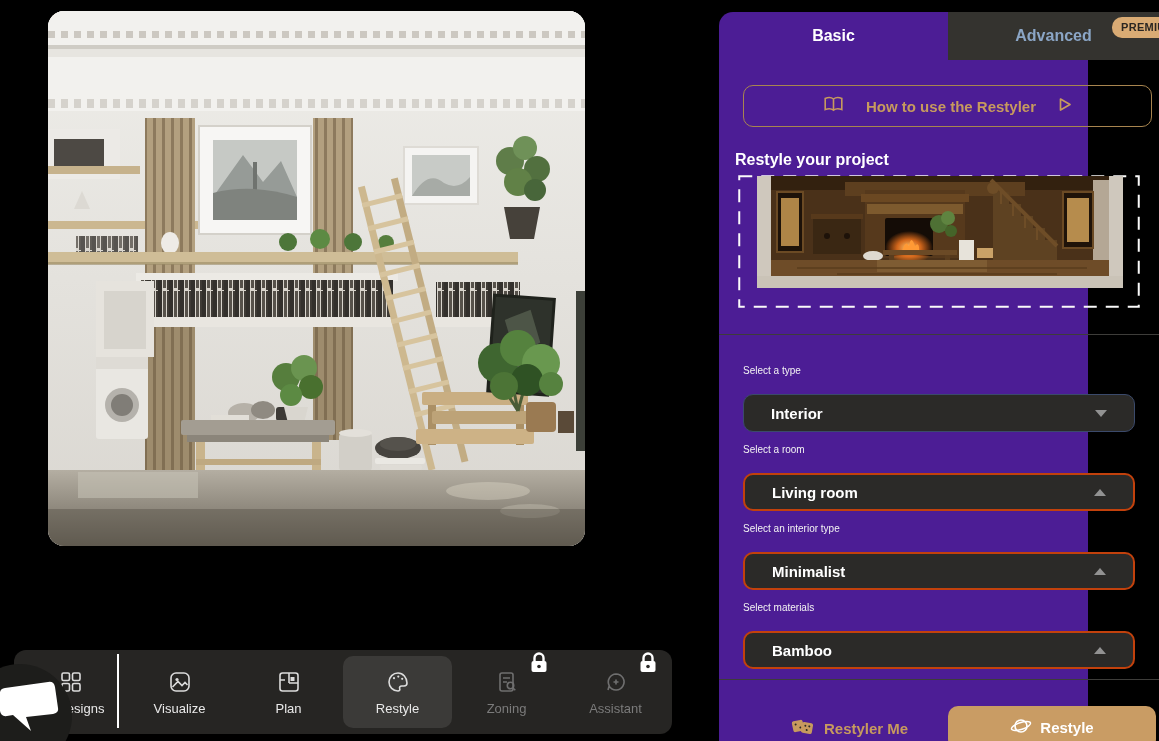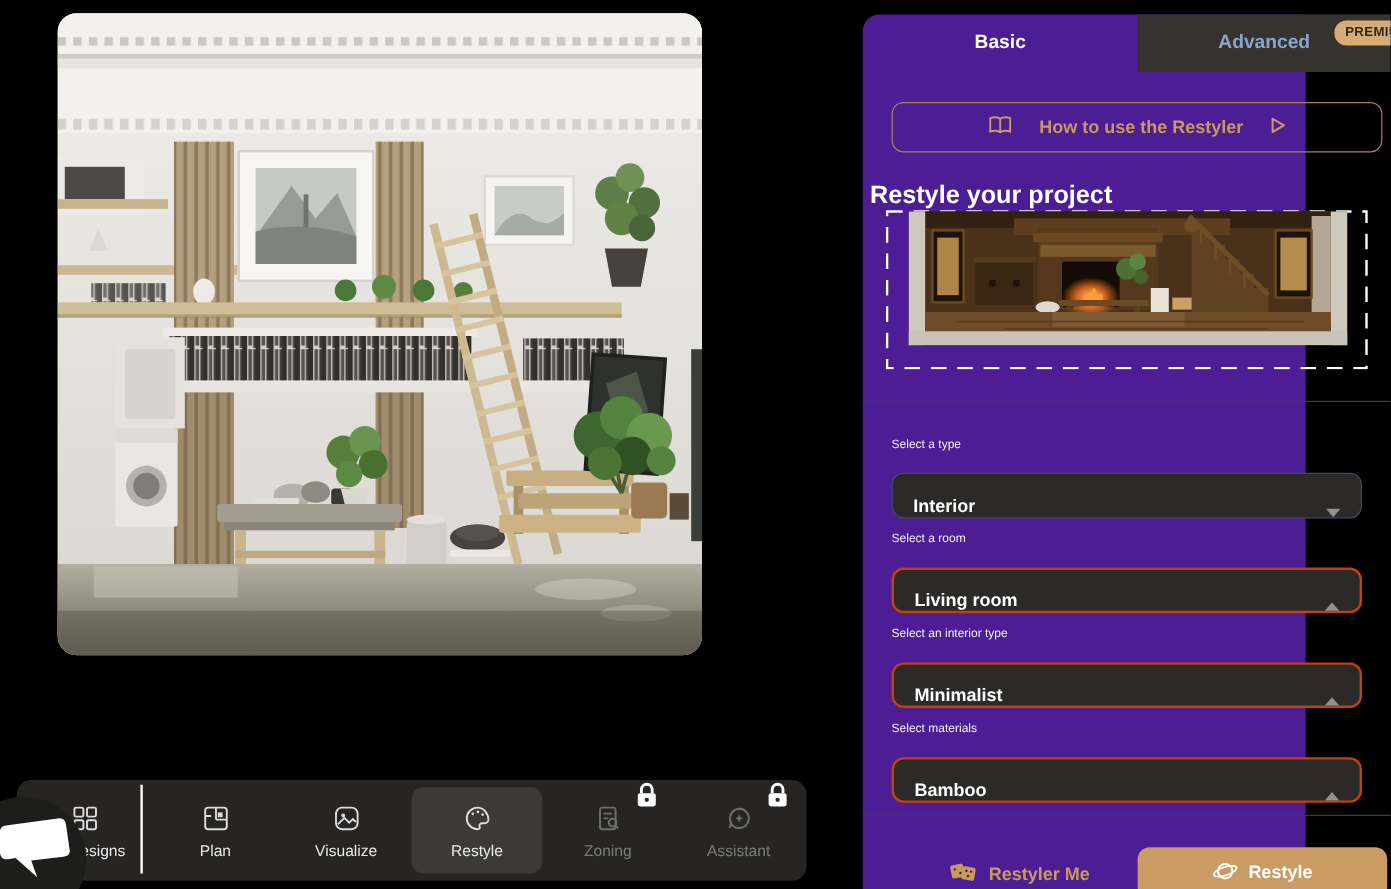--- a/index.html
+++ b/index.html
@@ -42,31 +42,31 @@
   .tab-basic{left:0;width:229px;color:#ffffff;font-weight:700;}
   .tab-advanced{left:229px;width:211px;background:#34332f;color:#8ba6c6;font-weight:600;}
   .premium-badge{position:absolute;left:393px;top:5px;height:21px;line-height:21px;padding:0 9px;
                  background:#d9ab74;color:#2a2622;font-weight:700;font-size:11px;border-radius:10px;
                  white-space:nowrap;letter-spacing:.3px;}
 
   .help-btn{position:absolute;left:24px;top:73px;width:409px;height:42px;background:transparent;
             border:1.5px solid #a8854f;border-radius:10px;color:#c79a5e;font-weight:700;font-size:15px;
             display:flex;align-items:center;justify-content:center;gap:22px;cursor:pointer;
             font-family:"Liberation Sans", sans-serif;}
-  .proj-heading{position:absolute;left:6px;top:139px;margin:0;font-size:21px;font-weight:700;color:#fff;}
+  .proj-heading{position:absolute;left:16px;top:139px;margin:0;font-size:16px;font-weight:700;color:#fff;}
   .dropzone{position:absolute;left:19px;top:163px;width:402px;height:133px;cursor:pointer;}
   .dropzone .dashes{position:absolute;left:0;top:0;}
   .thumb{position:absolute;left:19px;top:1px;width:366px;height:112px;overflow:hidden;}
   .divider{position:absolute;left:0;width:440px;height:1px;background:#3e3d3a;}
   .d1{top:322px;} .d2{top:667px;}
 
   .field-label{position:absolute;left:24px;font-size:10px;color:#f3f3f3;}
   .l0{top:353px;} .l1{top:432px;} .l2{top:511px;} .l3{top:590px;}
   .select{position:absolute;left:24px;width:392px;height:38px;border-radius:10px;display:flex;
-          align-items:flex-end;padding:0 17px;color:#fff;font-weight:600;font-size:15px;cursor:pointer;
+          align-items:center;padding:0 27px;color:#fff;font-weight:600;font-size:15px;cursor:pointer;
           background:#2b2a28;}
   .select.closed{border:1.5px solid #3b4a6b;}
   .select.open{border:2px solid #c2410c;}
   .s0{top:382px;} .s1{top:461px;} .s2{top:540px;} .s3{top:619px;}
   .chev{width:0;height:0;border-left:6px solid transparent;border-right:6px solid transparent;margin-left:auto;}
   .chev.down{border-top:7px solid #929292;}
   .chev.up{border-bottom:7px solid #929292;}
 
   .surprise-btn{position:absolute;left:66px;top:698px;height:36px;background:transparent;border:none;
                 color:#c79a5e;font-weight:700;font-size:15px;display:flex;align-items:center;gap:9px;
@@ -244,36 +244,36 @@
             <rect x="3" y="13.5" width="7.5" height="7.5" rx="1.5"></rect>
               <rect x="13.5" y="13.5" width="7.5" height="7.5" rx="1.5"></rect>
           </svg>
           </span>
         <span class="tb-label">My Designs</span>
       </div>
       <div class="tb-divider"></div>
       <div class="tb-item">
         <span class="tb-icon">
           <svg width="24" height="24" viewBox="0 0 24 24">
+            <rect x="3" y="3" width="18" height="18" rx="5"></rect>
+            <circle cx="9" cy="9.5" r="1.6" fill="#dcdcdc" stroke="none"></circle>
+            <path d="M4.5,17 L10,11.5 L14,15.5 L17,12.5 L19.5,15"></path>
+          </svg>
+          </span>
+        <span class="tb-label">Visualize</span>
+      </div>
+      <div class="tb-item">
+        <span class="tb-icon">
+          <svg width="24" height="24" viewBox="0 0 24 24">
             <rect x="3" y="3" width="18" height="18" rx="2.5"></rect>
             <path d="M12,3 V13 M12,13 H21 M3,10 H8"></path>
             <rect x="13.5" y="7" width="4" height="4" fill="#dcdcdc" stroke="none"></rect>
           </svg>
           </span>
         <span class="tb-label">Plan</span>
-      </div>
-      <div class="tb-item">
-        <span class="tb-icon">
-          <svg width="24" height="24" viewBox="0 0 24 24">
-            <rect x="3" y="3" width="18" height="18" rx="5"></rect>
-            <circle cx="9" cy="9.5" r="1.6" fill="#dcdcdc" stroke="none"></circle>
-            <path d="M4.5,17 L10,11.5 L14,15.5 L17,12.5 L19.5,15"></path>
-          </svg>
-          </span>
-        <span class="tb-label">Visualize</span>
       </div>
       <div class="tb-item active">
         <span class="tb-icon">
           <svg width="24" height="24" viewBox="0 0 24 24">
             <path d="M12 3a9 9 0 0 0 0 18c1.5 0 2.2-1 1.7-2.2-.6-1.5.4-2.8 2-2.8H18a3 3 0 0 0 3-3c0-5.2-4-10-9-10z"></path>
             <circle cx="8" cy="8.2" r="1.1" fill="#dcdcdc" stroke="none"></circle>
             <circle cx="12.3" cy="6.6" r="1.1" fill="#dcdcdc" stroke="none"></circle>
             <circle cx="16.2" cy="8.8" r="1.1" fill="#dcdcdc" stroke="none"></circle>
           </svg>
           </span>

